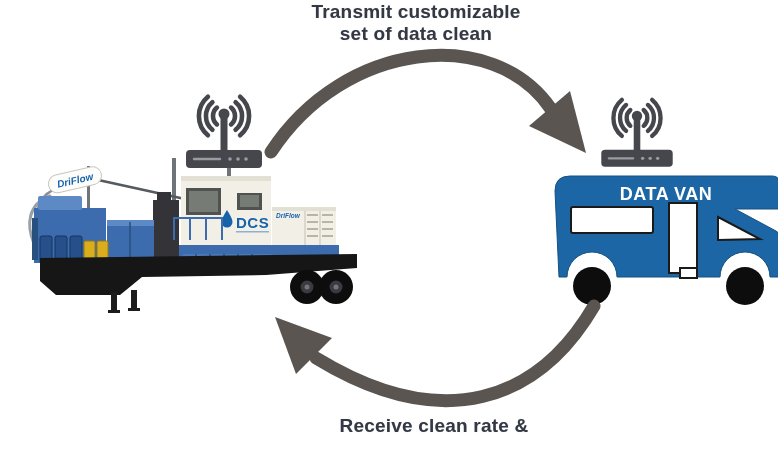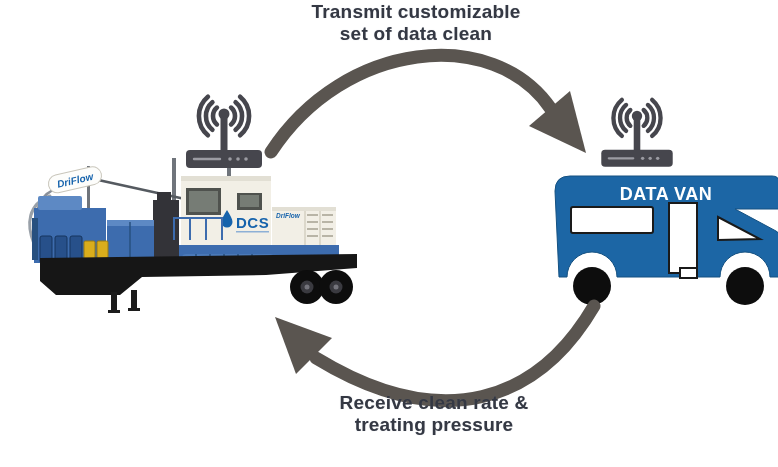--- a/index.html
+++ b/index.html
@@ -9,21 +9,21 @@
     font-family:"Liberation Sans",sans-serif;
     margin-left:24px;
   }
   .abs{position:absolute;}
   .label{
     z-index:3;text-align:center;font-weight:bold;font-size:19px;line-height:22px;
     color:var(--label-text,#343843);letter-spacing:.2px;
     text-shadow:0 0 1px rgba(120,130,150,.35);
   }
   .label-top{left:212px;top:1px;width:360px;}
-  .label-bottom{left:230px;top:392px;width:360px;}
+  .label-bottom{left:230px;top:415px;width:360px;}
   svg{display:block;}
   .z1{z-index:1}.z2{z-index:2}
   
   .arrow-stroke{fill:none;stroke:var(--arrow,#5a5550);stroke-width:13;stroke-linecap:round;}
   .arrow-head{fill:var(--arrow,#5a5550);}
   
   .ant-fill{fill:var(--antenna,#46464d);}
   .ant-arc{fill:none;stroke:var(--antenna,#46464d);stroke-width:4.6;stroke-linecap:round;}
   .ant-detail-line{stroke:#9b9ba2;stroke-width:2.4;stroke-linecap:round;}
   .ant-detail-dot{fill:#9b9ba2;}
@@ -61,21 +61,20 @@
 
 <div class="canvas">
 
   <div class="abs label label-top">
     <div>Transmit customizable</div>
     <div>set of data clean</div>
   </div>
 
   <div class="abs label label-bottom">
     <div>Receive clean rate &amp;</div>
-    <div>treating pressure</div>
   </div>
 
   <svg class="abs z2" style="left:0;top:0;" width="778" height="467" viewBox="0 0 778 467">
     <g>
       <path class="arrow-stroke" d="M 247 152 C 320 40, 470 25, 527 109"></path>
       <polygon class="arrow-head" points="562,153 505,126 546,91"></polygon>
     </g>
     <g>
       <path class="arrow-stroke" d="M 570 306 C 515 400, 420 436, 292 358"></path>
       <polygon class="arrow-head" points="251,317 272,374 308,338"></polygon>

